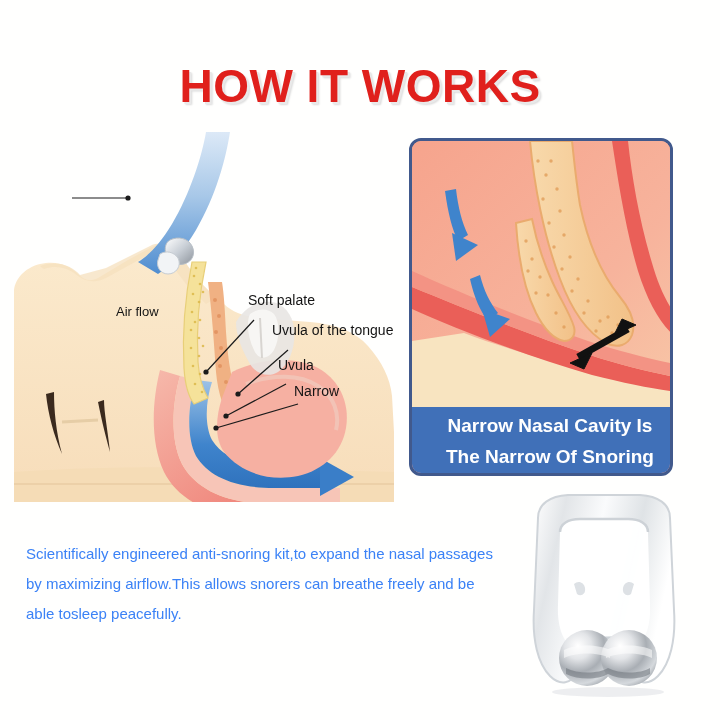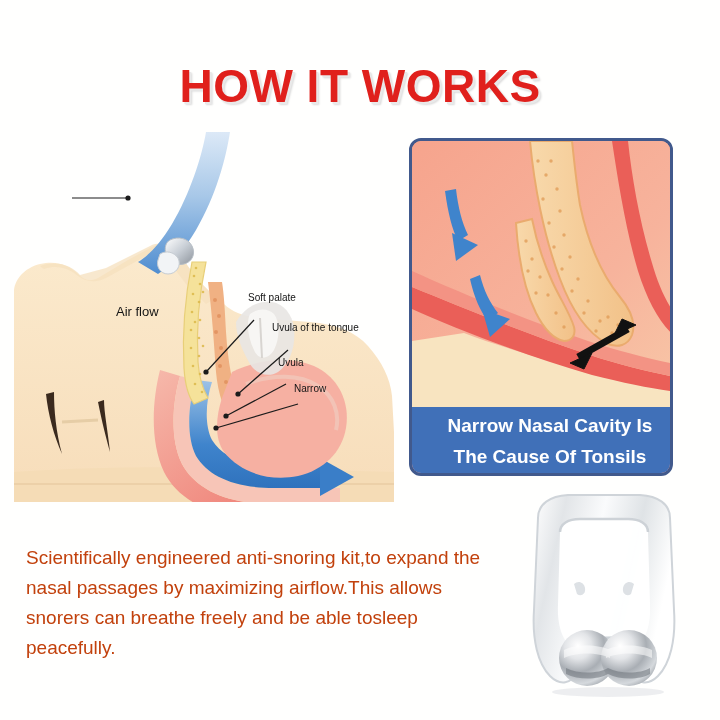--- a/index.html
+++ b/index.html
@@ -38,21 +38,21 @@
     position: absolute;
     left: 10px;
     top: 132px;
     width: 390px;
     height: 370px;
   }
   #left-diagram svg { display: block; }
 
   .lbl {
     position: absolute;
-    font-size: 10px;
+    font-size: 14px;
     color: #141414;
     white-space: nowrap;
     font-family: "Liberation Sans", sans-serif;
   }
   #lbl-airflow   { left: 106px; top: 172px; font-size: 13px; }
   #lbl-soft      { left: 248px; top: 292px; }
   #lbl-base      { left: 272px; top: 322px; }
   #lbl-uvula     { left: 278px; top: 357px; }
   #lbl-tonsils   { left: 294px; top: 383px; }
 
@@ -91,23 +91,23 @@
     box-sizing: border-box;
   }
   #banner .l2 { display: block; }
 
   
   #description {
     position: absolute;
     left: 26px;
     top: 524px;
     width: 470px;
-    font-size: 19px;
+    font-size: 15px;
     line-height: 30px;
-    color: #c2410c;
+    color: #3b82f6;
   }
 
   
   #product {
     position: absolute;
     left: 498px;
     top: 492px;
     width: 212px;
     height: 205px;
   }
@@ -359,21 +359,21 @@
 
       <g fill="#111111" stroke="#111111">
         <line x1="166" y1="216" x2="216" y2="188" stroke-width="7" stroke-linecap="butt"></line>
         <path d="M158,222 L180,212 L172,228 Z"></path>
         <path d="M224,184 L202,194 L210,178 Z"></path>
       </g>
     </svg>
 
     <div id="banner">
       <span class="l1">Narrow Nasal Cavity Is</span>
-      <span class="l2">The Cause Of Tonsils</span>
+      <span class="l2">The Narrow Of Snoring</span>
     </div>
   </div>
 
   <p id="description">Scientifically engineered anti-snoring kit,to expand the nasal passages by maximizing airflow.This allows snorers can breathe freely and be able tosleep peacefully.</p>
 
   <div id="product">
     <svg width="212" height="205" viewBox="0 0 212 205" xmlns="http://www.w3.org/2000/svg">
       <defs>
         <linearGradient id="silicone" x1="0" y1="0" x2="1" y2="0.3">
           <stop offset="0%" stop-color="#ffffff"></stop>

